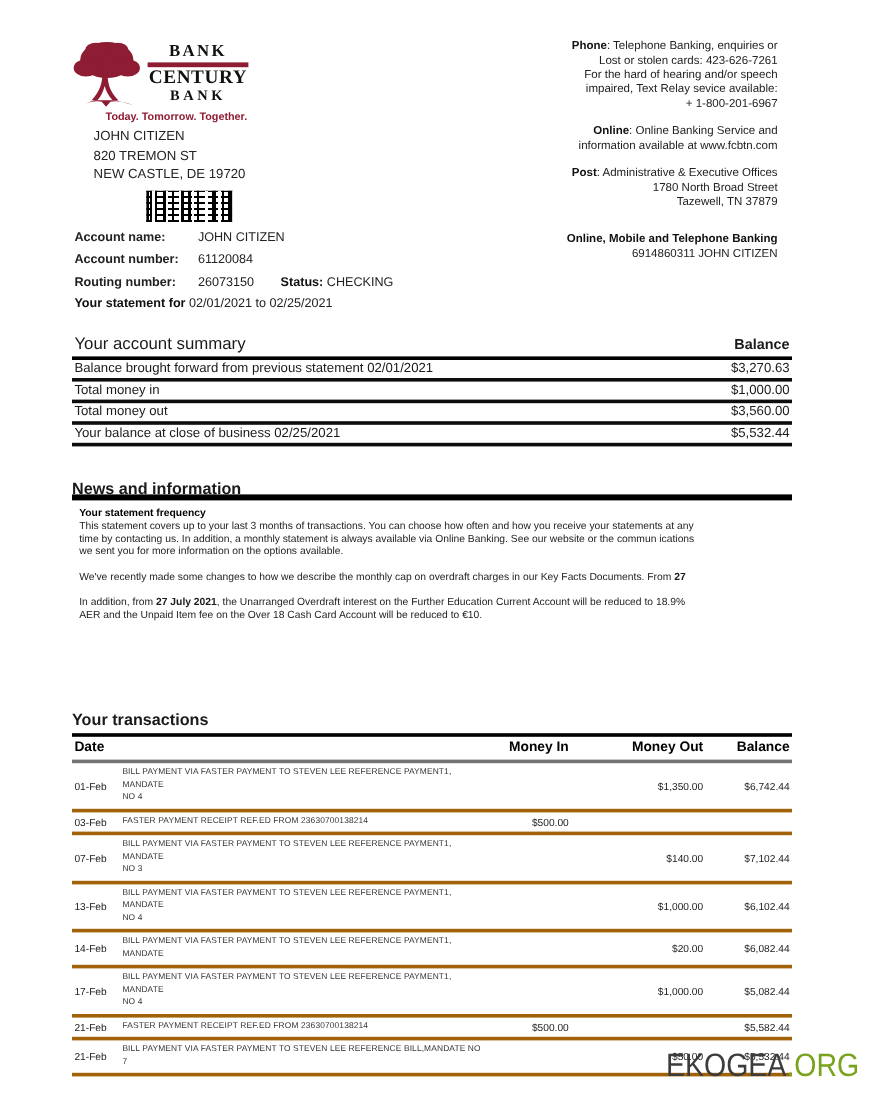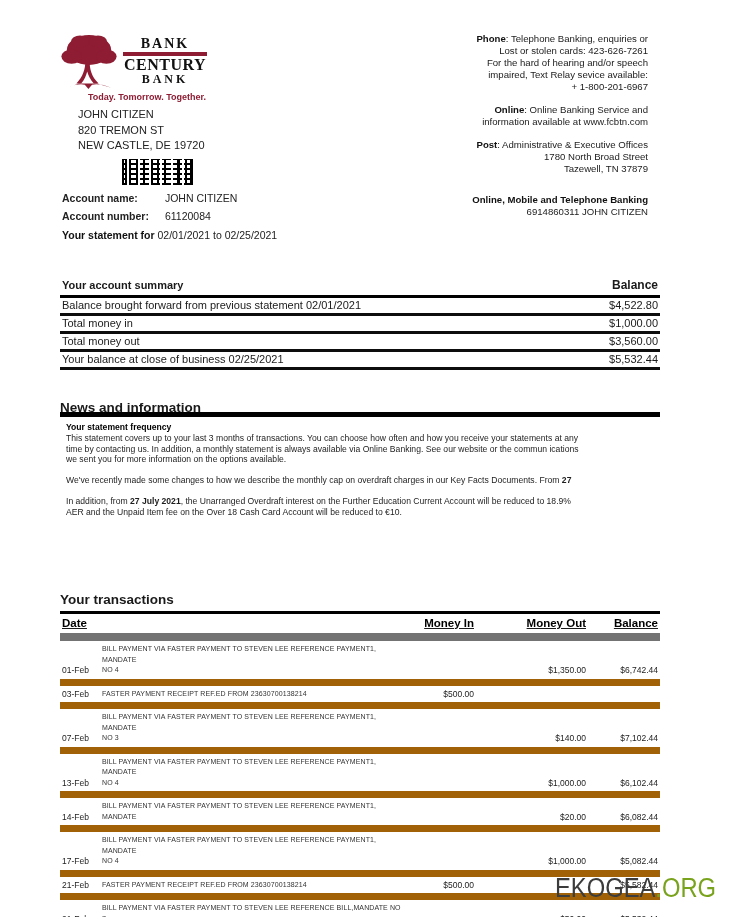--- a/index.html
+++ b/index.html
@@ -40,39 +40,39 @@
   
   .accinfo { left:62px; top:189px; font-size:10.5px; line-height:18.3px; color:#222; }
   .accinfo b { color:#111; }
   .lab { display:inline-block; width:100px; font-weight:bold; }
   .rout-val { display:inline-block; width:66px; }
 
   
   .summary { left:60px; top:278px; width:600px; }
   .summary-head { display:flex; justify-content:space-between; align-items:baseline;
                   padding:0 2px 3px 2px; border-bottom:3.5px solid #000; }
-  .summary-title { font-size:11px; font-weight:bold; }
+  .summary-title { font-size:14px; font-weight:normal; }
   .summary-balcol { font-size:12px; font-weight:bold; }
   .srow { display:flex; justify-content:space-between; font-size:11px;
           padding:2px 2px; line-height:11px; border-bottom:3px solid #0d0d0d;align-items:flex-end; }
 
   
   .news-title { left:60px; top:400px; font-size:13.5px; font-weight:bold; }
   .news-bar { left:60px; top:412px; width:600px; height:5px; background:#000; }
   .news-body { left:66px; top:422px; width:592px; font-size:8.6px; line-height:10.8px; color:#1d1d1d; }
   .news-body .h { font-weight:bold; color:#000; }
   .news-body .gap { height:10px; }
 
   
   .tx-title { left:60px; top:592px; font-size:13.5px; font-weight:bold; }
   .tx-table { left:60px; top:611px; width:600px; }
-  .tx-head { display:flex; border-top:3.5px solid #000; border-bottom:8px solid #737373;
-             padding:3px 2px 4px 2px; font-size:11.5px; font-weight:bold; line-height:12px;text-decoration:underline; }
-  .trow { display:flex; align-items:flex-end; padding:3px 2px;
-          border-bottom:7px solid #a16207; }
+  .tx-head { display:flex; border-top:3.5px solid #000; border-bottom:3px solid #737373;
+             padding:3px 2px 4px 2px; font-size:11.5px; font-weight:bold; line-height:12px; }
+  .trow { display:flex; align-items:center; padding:3px 2px;
+          border-bottom:3px solid #a16207; }
   .c-date { width:40px; flex:none; font-size:8.5px; line-height:10.5px; color:#222; }
   .c-desc { flex:1; padding-right:8px; }
   .dline  { display:block; font-size:7px; line-height:10.5px; color:#333; letter-spacing:0.1px; }
   .c-in  { width:64px; flex:none; text-align:right; font-size:8.5px; line-height:10.5px; color:#222; }
   .c-out { width:66px; flex:none; text-align:right; font-size:8.5px; line-height:10.5px; color:#222;margin-left:46px; }
   .c-bal { width:72px; flex:none; text-align:right; font-size:8.5px; line-height:10.5px; color:#222; }
   .h-desc { flex:1; }
 
   
   .footer { right:14px; bottom:13px; font-size:27px; letter-spacing:0px;
@@ -134,32 +134,38 @@
 <div class="abs accinfo">
   <div>
     <span class="lab">Account name:</span>
     <span>JOHN CITIZEN</span>
   </div>
   <div>
     <span class="lab">Account number:</span>
     <span>61120084</span>
   </div>
   <div>
+    <span class="lab">Routing number:</span>
+    <span class="rout-val">26073150</span>
+    <b>Status:</b>
+    <span>CHECKING</span>
+  </div>
+  <div>
     <b>Your statement for</b><span> 02/01/2021 to 02/25/2021</span>
   </div>
 </div>
 
 <div class="abs summary">
   <div class="summary-head">
     <span class="summary-title">Your account summary</span>
     <span class="summary-balcol">Balance</span>
   </div>
   <div class="srow">
     <span>Balance brought forward from previous statement 02/01/2021</span>
-    <span>$4,522.80</span>
+    <span>$3,270.63</span>
   </div>
   <div class="srow">
     <span>Total money in</span>
     <span>$1,000.00</span>
   </div>
   <div class="srow">
     <span>Total money out</span>
     <span>$3,560.00</span>
   </div>
   <div class="srow">

